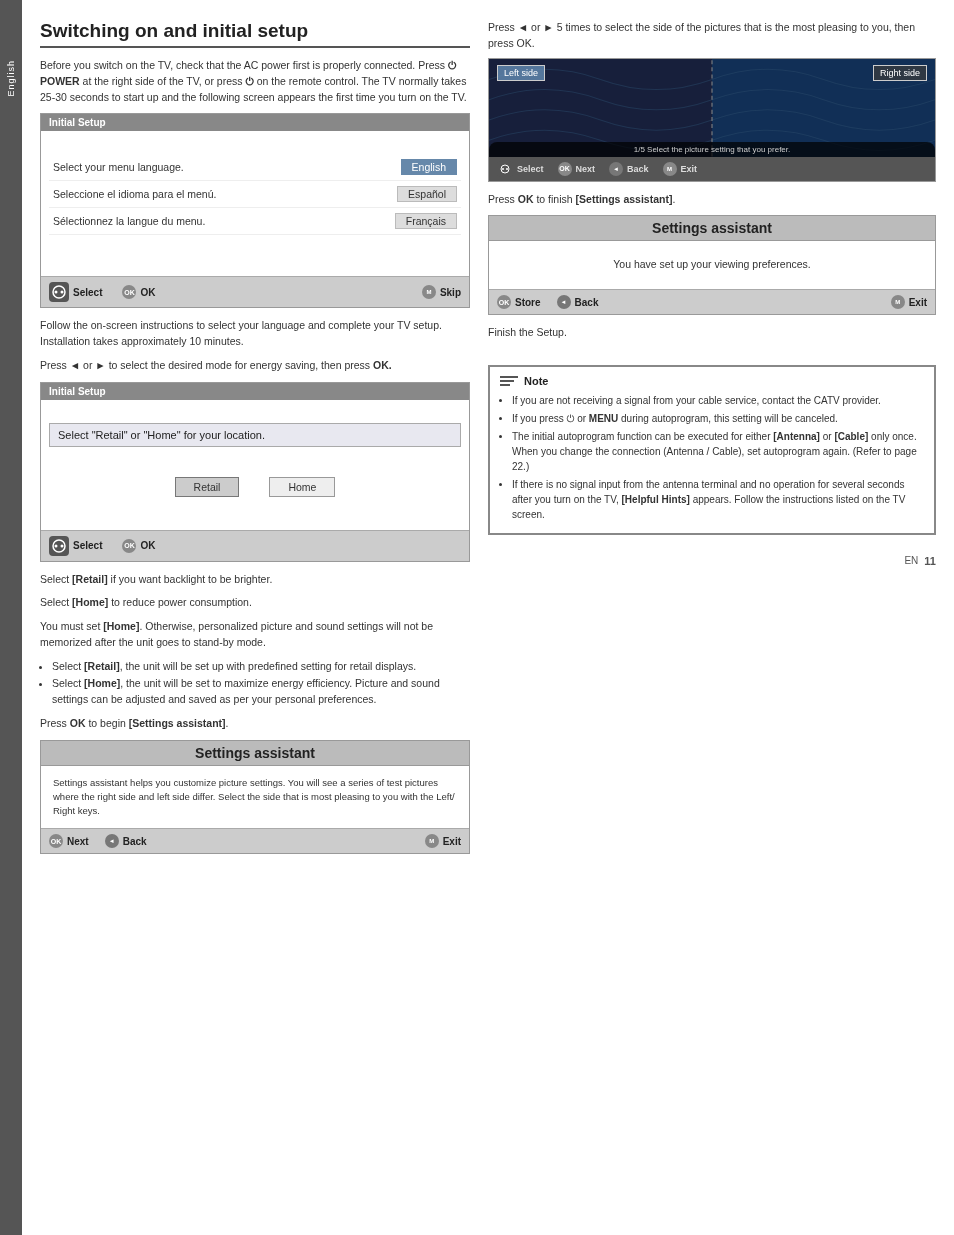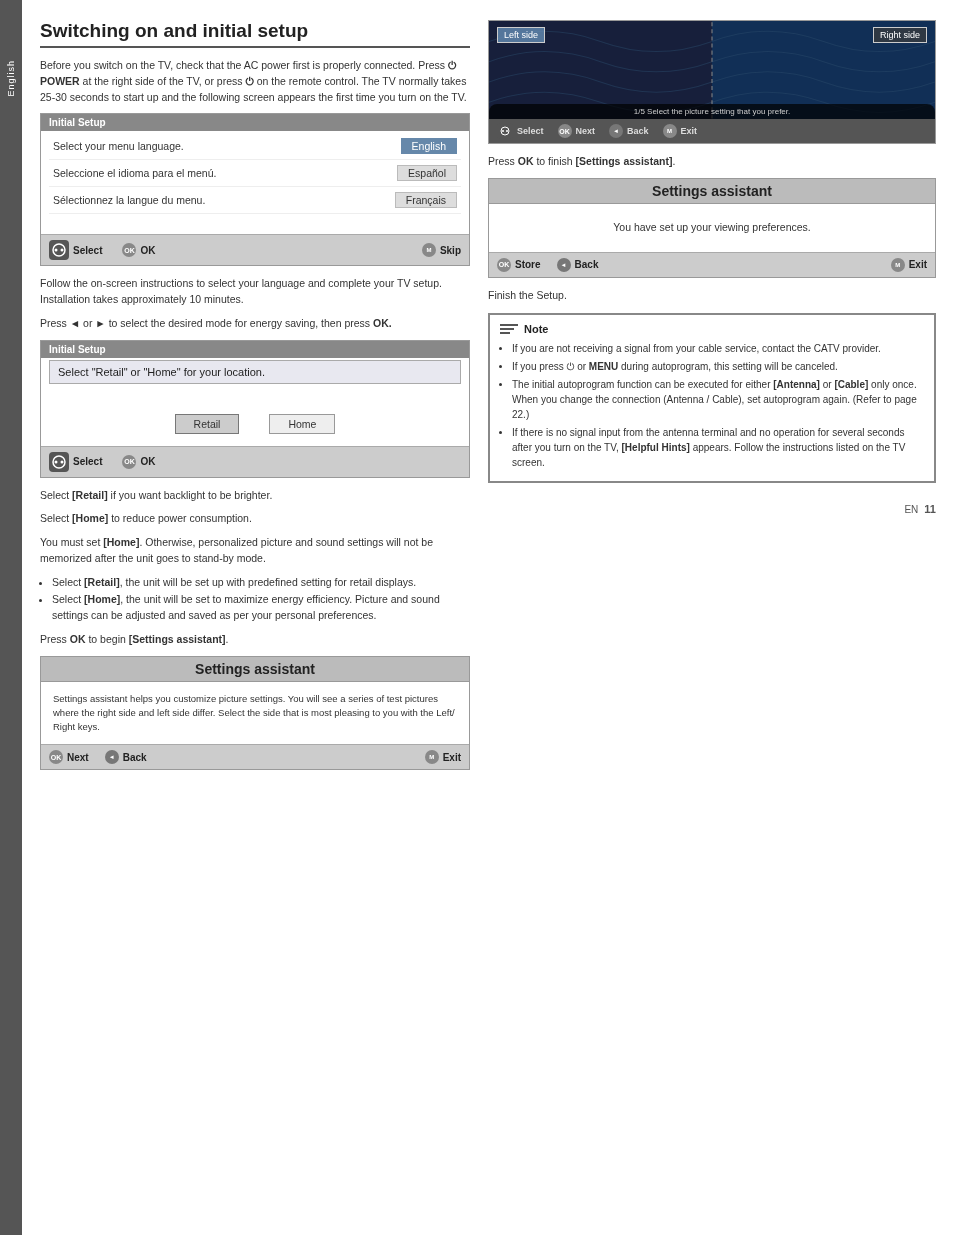--- a/index.html
+++ b/index.html
@@ -66,21 +66,21 @@
       background: #fff;
     }
     .box-title {
       background: #888;
       color: #fff;
       font-size: 10px;
       font-weight: bold;
       padding: 3px 8px;
     }
     .box-body {
-      padding: 2px 8px;
+      padding: 23px 8px;
     }
     .lang-row {
       display: flex;
       align-items: center;
       justify-content: space-between;
       padding: 5px 4px;
       border-bottom: 1px solid #eee;
     }
     .lang-row:last-child { border-bottom: none; }
     .lang-label {
@@ -250,21 +250,21 @@
     .tv-bottom-btns {
       background: #555;
       display: flex;
       align-items: center;
       padding: 4px 8px;
       gap: 14px;
     }
     .note-box {
       border: 2px solid #888;
       padding: 8px 10px;
-      margin-top: 10px;
+      margin-top: 24px;
     }
     .note-header {
       display: flex;
       align-items: center;
       gap: 6px;
       margin-bottom: 6px;
       font-size: 11px;
       font-weight: bold;
     }
     .note-lines {
@@ -424,20 +424,21 @@
             <div class="btn-circle menu-btn" style="font-size:6px;">M</div>
             <span>Exit</span>
           </div>
         </div>
       </div>
 
     </div>
 
     <div class="right-col">
 
+      <p class="body-text" style="margin-bottom:6px;">Press ◄ or ► 5 times to select the side of the pictures that is the most pleasing to you, then press OK.</p>
 
       <div class="tv-image-box">
         <div class="tv-screen">
 
           <svg width="100%" height="100%" style="position:absolute;top:0;left:0;" viewBox="0 0 440 160" preserveAspectRatio="xMidYMid slice">
             <rect width="440" height="160" fill="#1a1a2e"></rect>
 
             <rect x="0" y="0" width="220" height="130" fill="#16213e" opacity="0.8"></rect>
 
             <rect x="220" y="0" width="220" height="130" fill="#0f3460" opacity="0.8"></rect>

